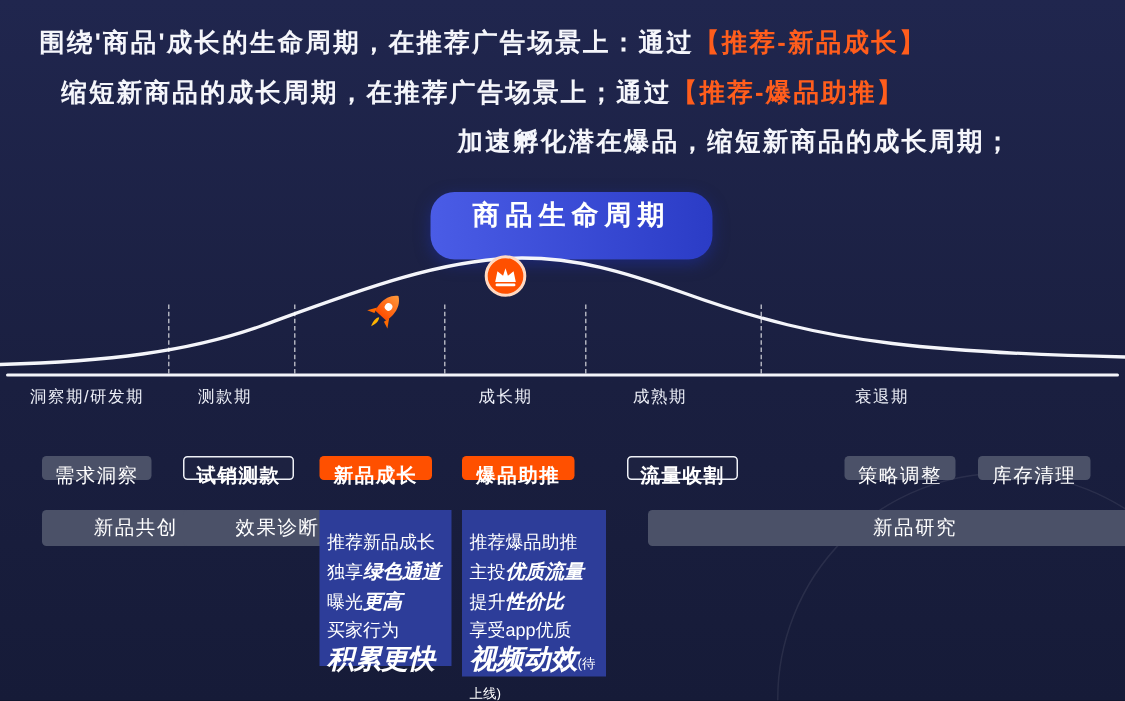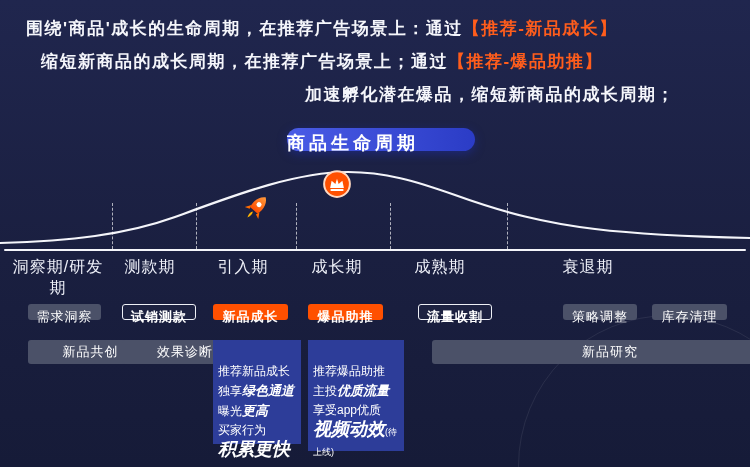--- a/index.html
+++ b/index.html
@@ -12,41 +12,41 @@
   
   .deco-arc{position:absolute;right:-70px;bottom:-150px;width:300px;height:300px;
     border:1px solid rgba(255,255,255,0.08);border-radius:50%;}
   
   .hline{position:absolute;left:0;width:644px;text-align:center;
     font-size:17px;font-weight:700;letter-spacing:1.5px;line-height:26px;color:#f5f6fb;}
   .hline .hl{color:#ff5d1c;}
   .hline3{position:absolute;left:230px;width:520px;text-align:center;
     font-size:17px;font-weight:700;letter-spacing:1.5px;line-height:26px;color:#f5f6fb;}
   
-  .pill{position:absolute;left:287px;top:128px;width:188px;height:23px;
+  .pill{position:absolute;left:287px;top:128px;width:188px;height:45px;
     border-radius:16px;background:linear-gradient(90deg,#4a5ce6 0%,#2b3cc6 100%);
     box-shadow:0 3px 10px rgba(30,45,160,0.55);
-    line-height:31px;font-size:18px;font-weight:700;letter-spacing:4px;}
+    text-align:center;line-height:31px;font-size:18px;font-weight:700;letter-spacing:4px;}
   
   .curve{position:absolute;left:0;top:160px;width:750px;height:95px;}
   .axis{position:absolute;left:4px;top:249px;width:742px;height:2px;background:#f4f5fa;border-radius:1px;}
   .divider{position:absolute;top:203px;height:46px;width:0;border-left:1px dashed rgba(255,255,255,0.65);}
-  .stage-label{position:absolute;top:257px;font-size:16px;letter-spacing:1px;text-align:center;color:#eef0f8;}
+  .stage-label{position:absolute;top:257px;font-size:11px;letter-spacing:1px;text-align:center;color:#eef0f8;}
   
   .icon-rocket{position:absolute;left:240px;top:192px;width:32px;height:32px;}
   .icon-crown{position:absolute;left:322px;top:169px;width:30px;height:30px;}
   
   .tag{position:absolute;top:304px;height:16px;line-height:26px;text-align:center;
     font-size:13px;border-radius:3px;color:#fff;letter-spacing:1px;}
   .tag.r2{top:340px;height:24px;line-height:24px;padding-left:26px;}
   .gray{background:#4b5168;}
   .orange{background:#ff5000;font-weight:700;}
   .outline{border:1px solid #eef0f6;line-height:24px !important;font-weight:700;background:rgba(255,255,255,0.02);box-sizing:border-box;}
   
-  .detail{position:absolute;top:340px;background:#2d3d99;padding:22px 5px;
+  .detail{position:absolute;top:340px;background:#2d3d99;padding:12px 5px;
     font-size:12px;line-height:19px;color:#fff;box-sizing:border-box;}
   .detail .em{font-style:italic;font-weight:700;font-size:13px;margin-top:45px;}
   .detail .big{font-size:18px;}
   .detail .small{font-size:9px;font-style:normal;font-weight:400;}
   .d1{left:213px;width:88px;height:104px;}
   .d2{left:308px;width:96px;height:111px;}
 </style>
 </head>
 <body>
 
@@ -91,21 +91,20 @@
   <div class="divider" style="left:112px"></div>
   <div class="divider" style="left:196px"></div>
   <div class="divider" style="left:296px"></div>
   <div class="divider" style="left:390px"></div>
   <div class="divider" style="left:507px"></div>
 
   <div class="axis"></div>
 
   <div class="stage-label" style="left:8px;width:100px">洞察期/研发期</div>
   <div class="stage-label" style="left:110px;width:80px">测款期</div>
-  <div class="stage-label" style="left:203px;width:80px">引入期</div>
   <div class="stage-label" style="left:297px;width:80px">成长期</div>
   <div class="stage-label" style="left:400px;width:80px">成熟期</div>
   <div class="stage-label" style="left:548px;width:80px">衰退期</div>
 
   <div class="tag gray" style="left:28px;width:73px">需求洞察</div>
   <div class="tag outline" style="left:122px;width:74px">试销测款</div>
   <div class="tag orange" style="left:213px;width:75px">新品成长</div>
   <div class="tag orange" style="left:308px;width:75px">爆品助推</div>
   <div class="tag outline" style="left:418px;width:74px">流量收割</div>
   <div class="tag gray" style="left:563px;width:74px">策略调整</div>
@@ -119,17 +118,18 @@
     <div>推荐新品成长</div>
     <div><span>独享</span><span class="em">绿色通道</span></div>
     <div><span>曝光</span><span class="em">更高</span></div>
     <div>买家行为</div>
     <div><span class="em big">积累更快</span></div>
   </div>
 
   <div class="detail d2">
     <div>推荐爆品助推</div>
     <div><span>主投</span><span class="em">优质流量</span></div>
+    <div><span>提升</span><span class="em">性价比</span></div>
     <div>享受app优质</div>
     <div><span class="em big">视频动效</span><span class="small">(待上线)</span></div>
   </div>
 
 </div>
 
 </body></html>

